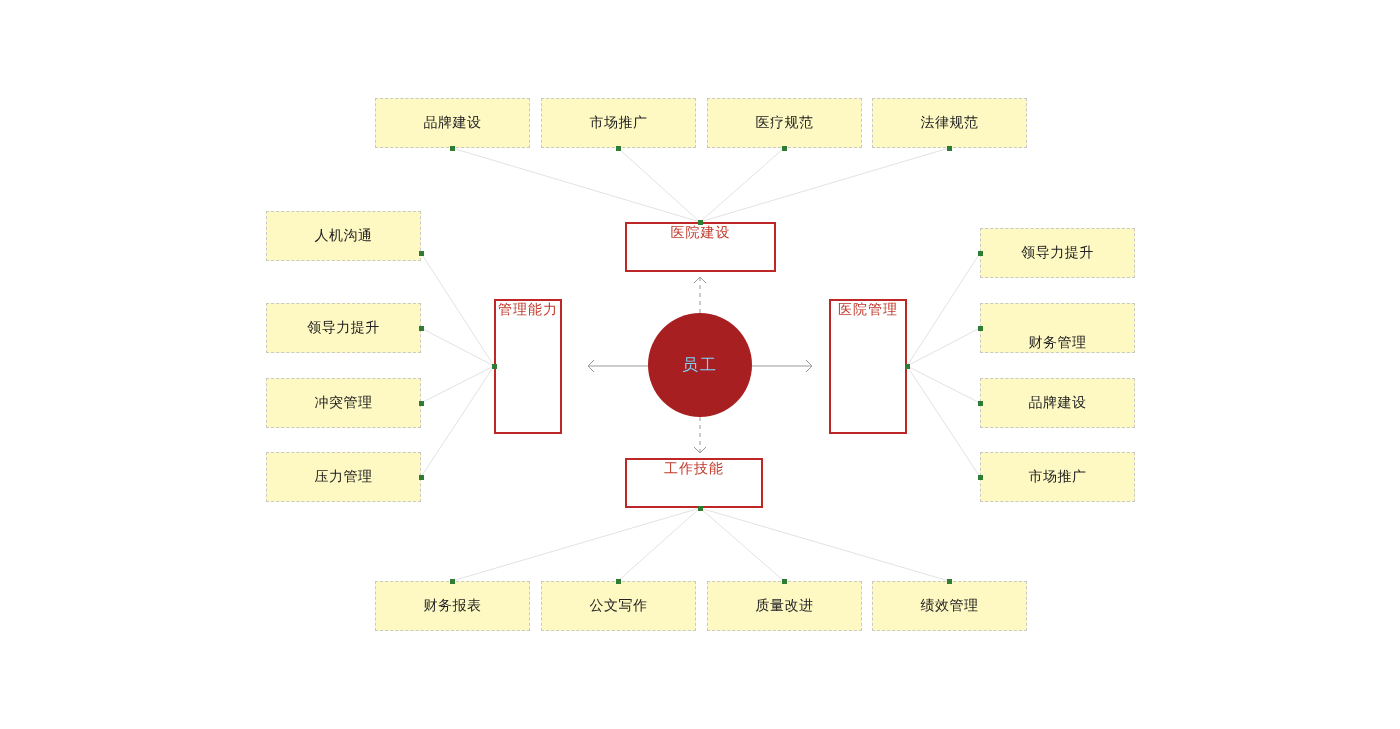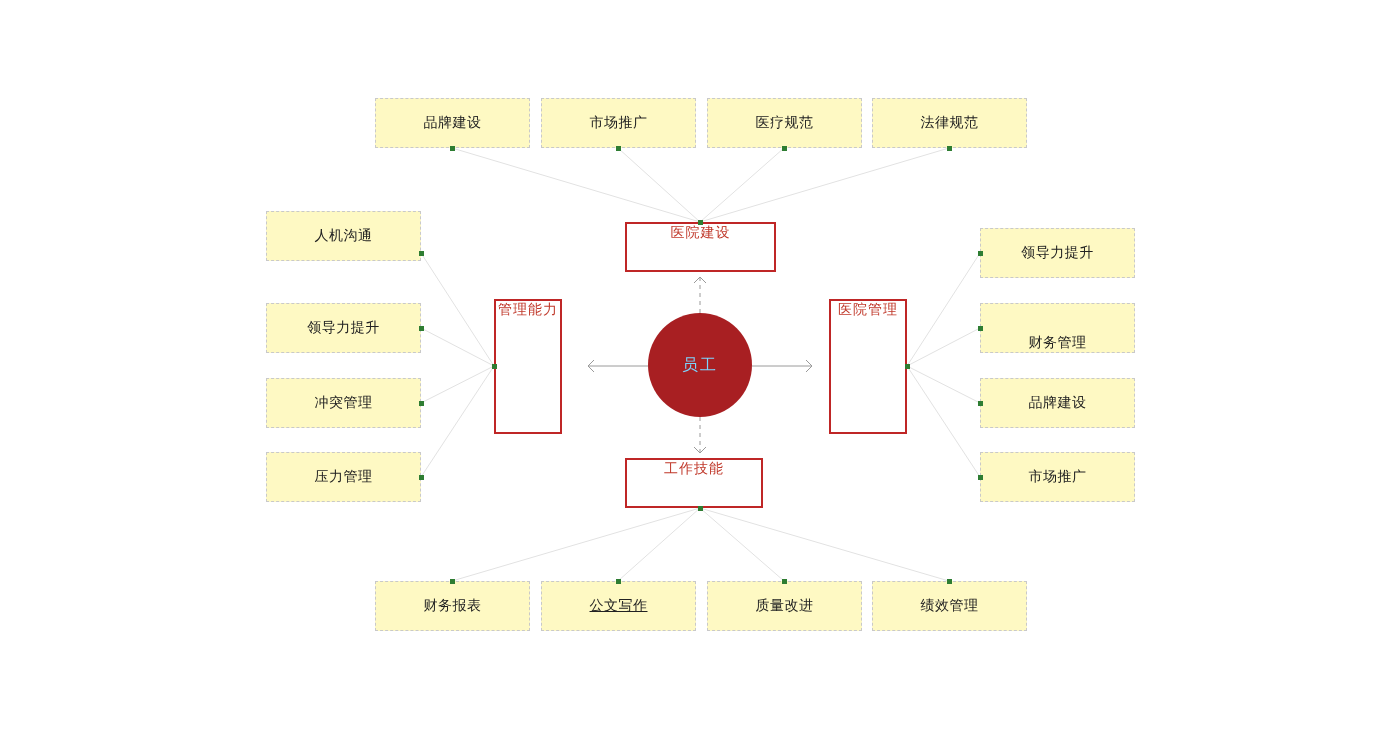--- a/index.html
+++ b/index.html
@@ -159,21 +159,21 @@
       </div>
       <div class="dot" style="left: 977.5px; top: 400.5px; background: rgb(46, 125, 50);"></div>
       <div class="leaf" style="left: 980px; top: 452px; width: 155px; height: 50px; border-color: rgb(201, 201, 201); color: rgb(34, 34, 34);">
         <span>市场推广</span>
       </div>
       <div class="dot" style="left: 977.5px; top: 474.5px; background: rgb(46, 125, 50);"></div>
       <div class="leaf" style="left: 375px; top: 581px; width: 155px; height: 50px; border-color: rgb(201, 201, 201); color: rgb(34, 34, 34);">
         <span>财务报表</span>
       </div>
       <div class="dot" style="left: 449.5px; top: 578.5px; background: rgb(46, 125, 50);"></div>
-      <div class="leaf" style="left: 541px; top: 581px; width: 155px; height: 50px; border-color: rgb(201, 201, 201); color: rgb(34, 34, 34); text-decoration: underline;">
+      <div class="leaf" style="left: 541px; top: 581px; width: 155px; height: 50px; border-color: rgb(201, 201, 201); color: rgb(34, 34, 34);">
         <span>公文写作</span>
       </div>
       <div class="dot" style="left: 615.5px; top: 578.5px; background: rgb(46, 125, 50);"></div>
       <div class="leaf" style="left: 707px; top: 581px; width: 155px; height: 50px; border-color: rgb(201, 201, 201); color: rgb(34, 34, 34);">
         <span>质量改进</span>
       </div>
       <div class="dot" style="left: 781.5px; top: 578.5px; background: rgb(46, 125, 50);"></div>
       <div class="leaf" style="left: 872px; top: 581px; width: 155px; height: 50px; border-color: rgb(201, 201, 201); color: rgb(34, 34, 34);">
         <span>绩效管理</span>
       </div>

